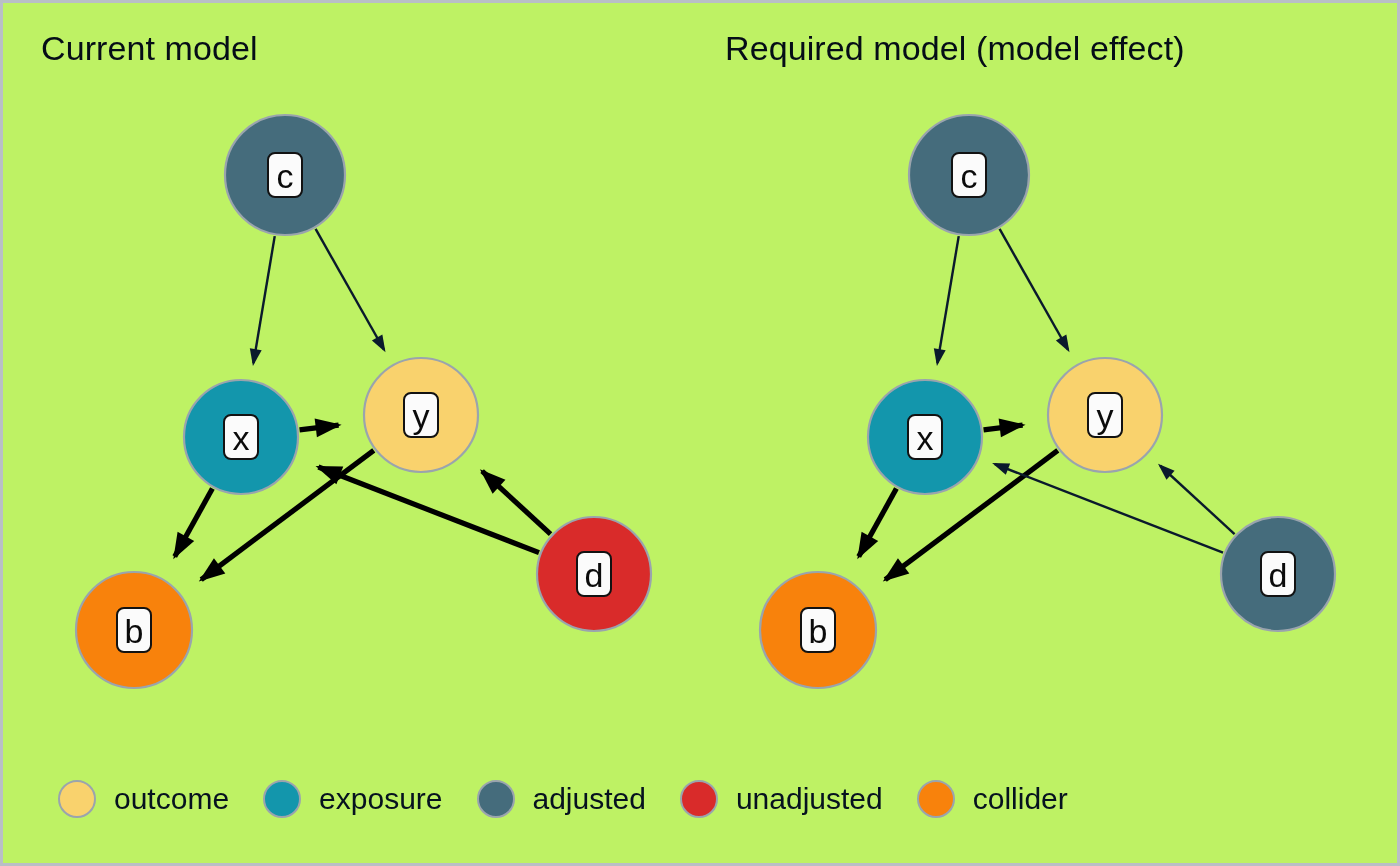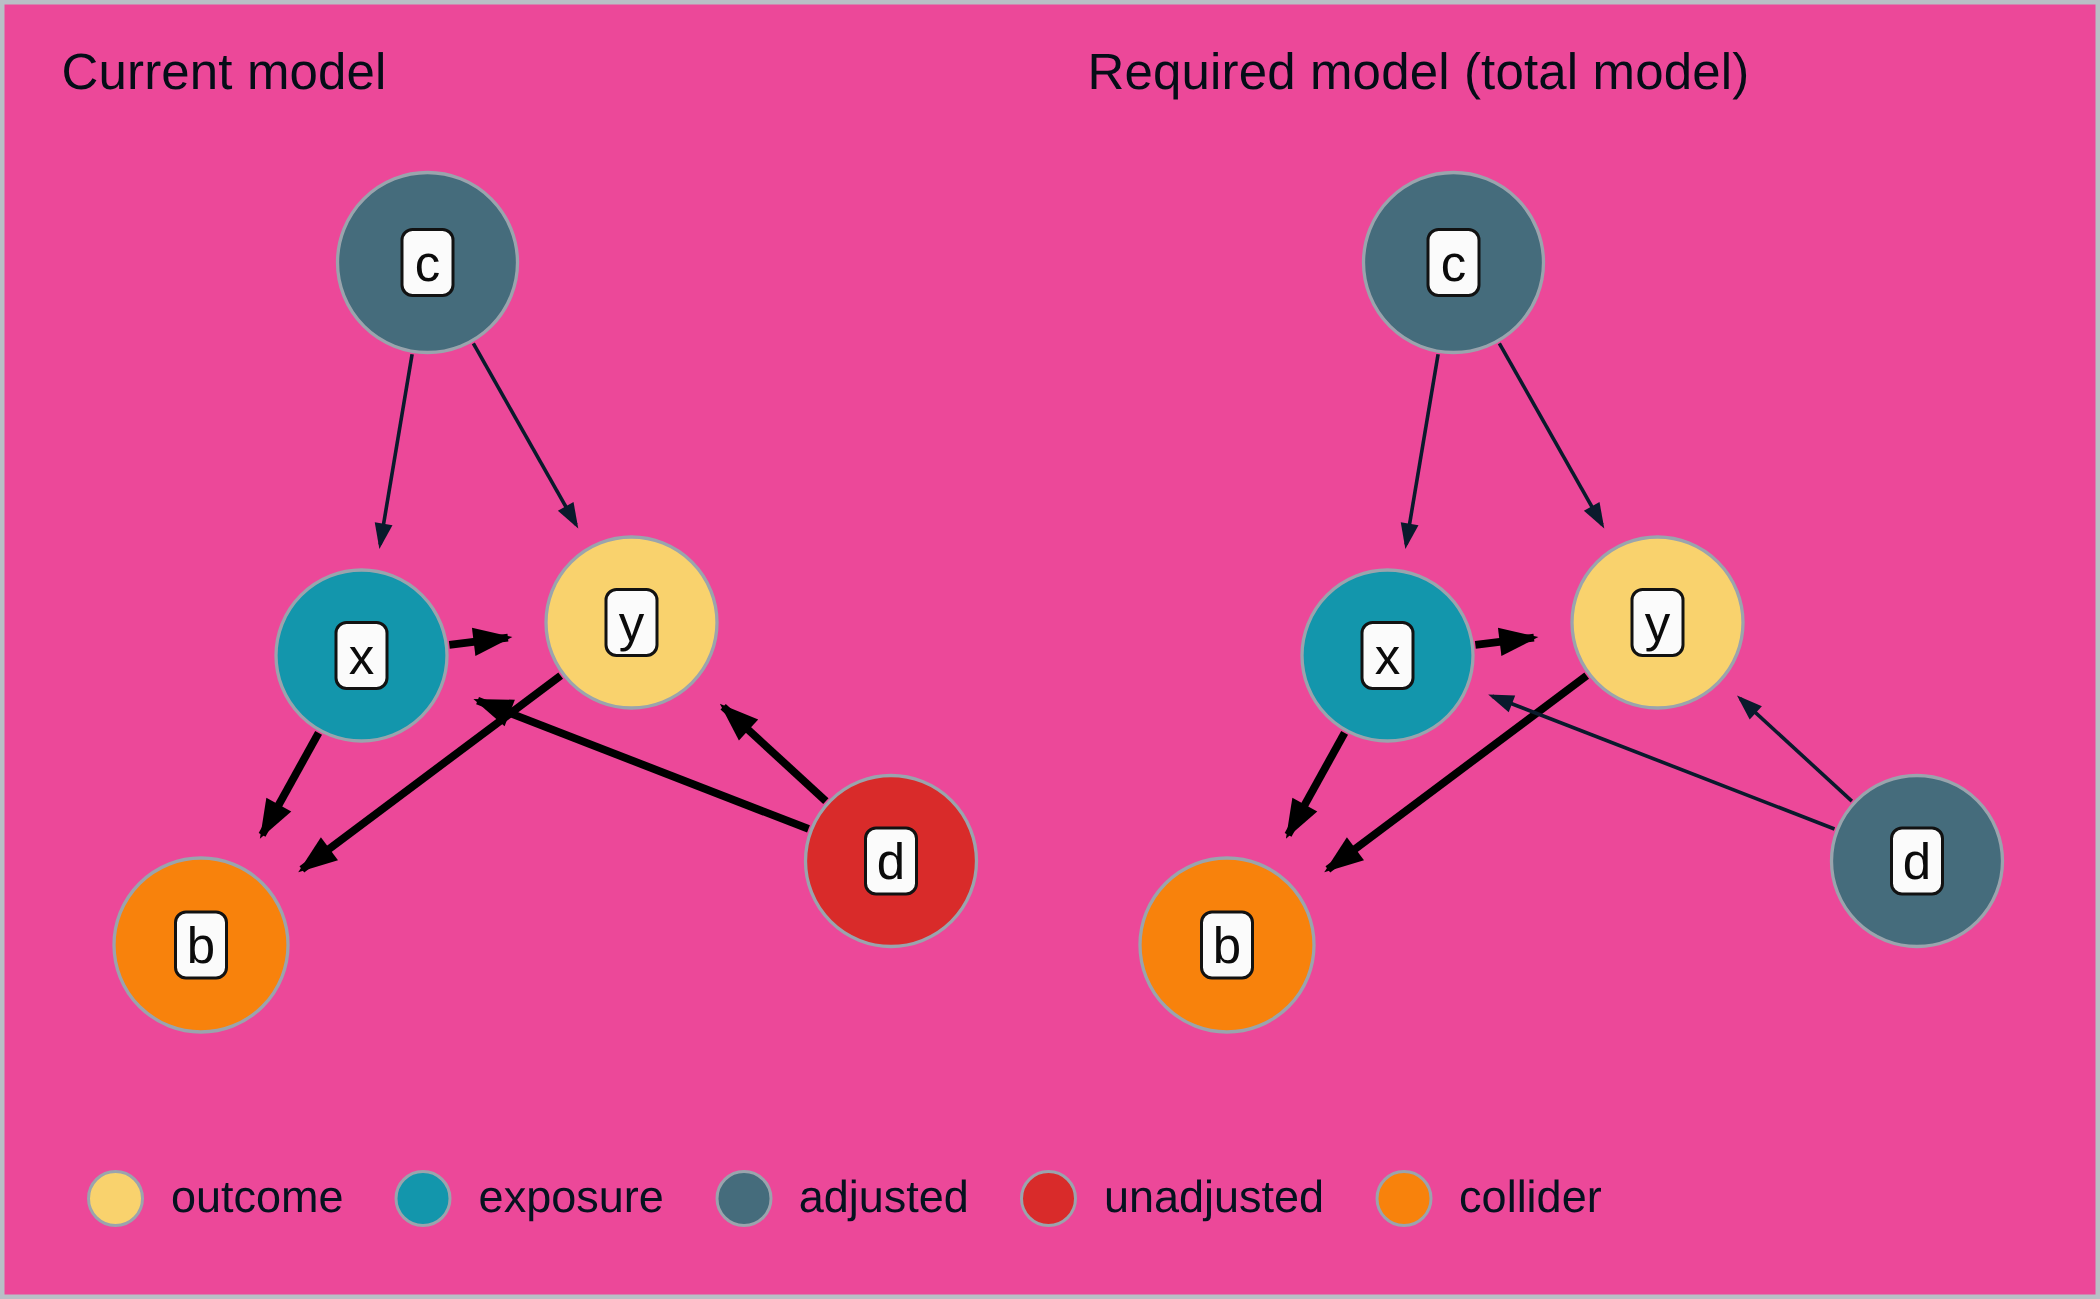--- a/index.html
+++ b/index.html
@@ -5,21 +5,21 @@
 <style>
   html, body {
     margin: 0;
     padding: 0;
     background: #ffffff;
   }
   #canvas {
     position: relative;
     width: 1400px;
     height: 866px;
-    background: #ec4899;
+    background: #bef264;
     box-sizing: border-box;
     border: 3px solid #b9bfc6;
     overflow: hidden;
     font-family: "Liberation Sans", "DejaVu Sans", sans-serif;
   }
   .panel-title {
     position: absolute;
     font-size: 34px;
     font-weight: 400;
     color: #050d17;
@@ -97,21 +97,21 @@
     line-height: 1;
   }
 </style>
 </head>
 <body>
 
 <div id="canvas">
 
   <div class="panel-title" id="title-left">Current model</div>
 
-  <div class="panel-title" id="title-right">Required model (total model)</div>
+  <div class="panel-title" id="title-right">Required model (model effect)</div>
 
   <svg class="dag-layer" id="dag-svg" viewBox="0 0 1400 866" xmlns="http://www.w3.org/2000/svg">
     <g id="edges-group">
         <line x1="271.731582008527" y1="233.14376167649806" x2="250.42147337678182" y2="360.0357721655265" class="edge-thin"></line>
         <polygon points="249.92461444171056,362.99434127890544 246.82301018035656,345.23539843294895 258.65728663387233,347.222834173234" class="arrow-thin"></polygon>
         <line x1="312.56677946281457" y1="225.94137552261395" x2="381.024057101434" y2="346.74833606135405" class="edge-thin"></line>
         <polygon points="382.5030948173766,349.3584026188999 368.90174797860993,337.5261008913588 379.34201420879333,331.60995002758824" class="arrow-thin"></polygon>
         <line x1="296.56419755595414" y1="426.84215363205004" x2="335.61307801450516" y2="422.06951268711606" class="edge-thick"></line>
         <polygon points="338.59091856819776,421.7055543972203 313.93550168753194,434.2896879963434 311.6304325181921,415.43003115629034" class="arrow-thick"></polygon>
         <line x1="209.39247891840722" y1="485.60048195091036" x2="171.7293520483694" y2="553.5349070529412" class="edge-thick"></line>

